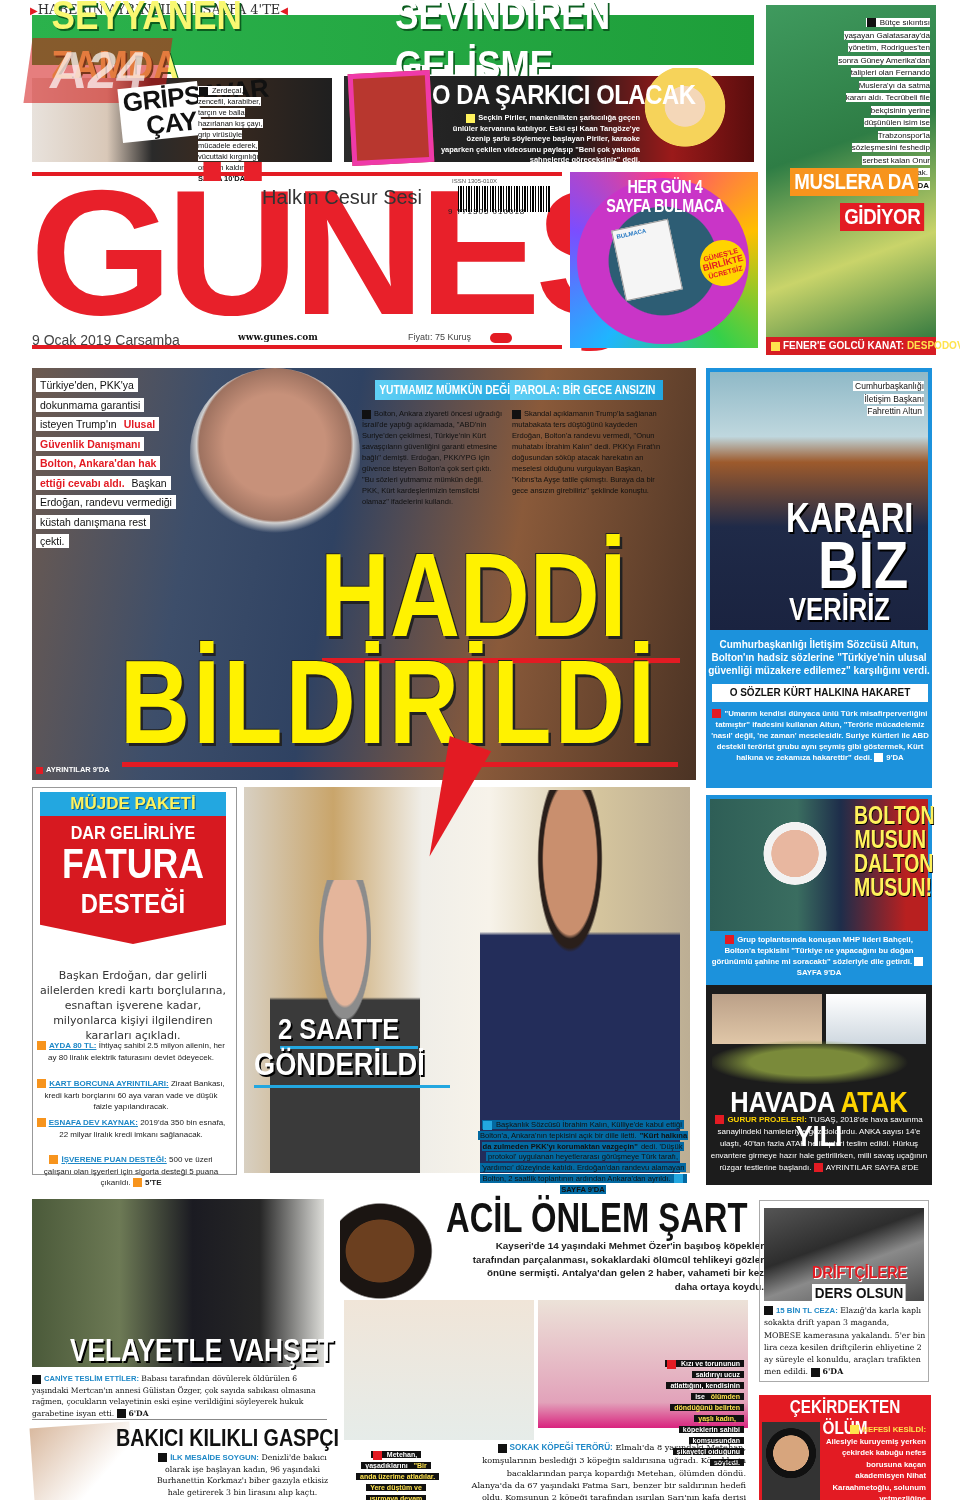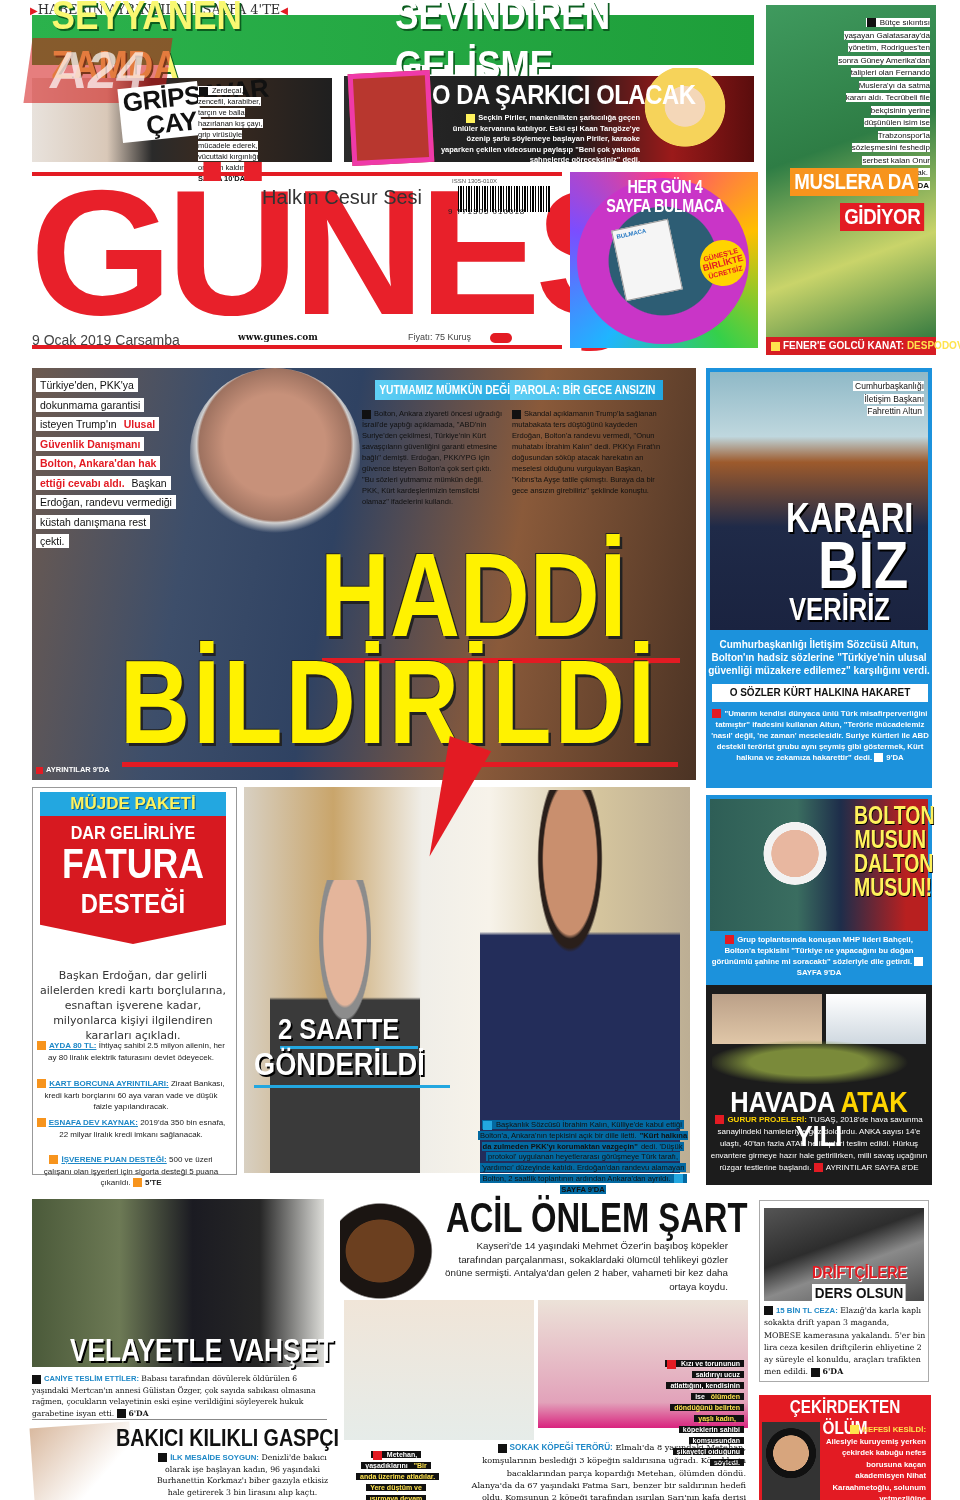--- a/index.html
+++ b/index.html
@@ -131,21 +131,21 @@
 #vel-txt .k{color:#1e88c7;font-weight:bold;font-family:"Liberation Sans",sans-serif}
 
 #bak-sep{left:32px;top:1419px;width:295px;height:1px;background:#888}
 #bak-photo{left:32px;top:1425px;width:100px;height:75px;background:linear-gradient(135deg,#d9b99f,#fff 70%);transform:rotate(-4deg)}
 #bak-h{left:116px;top:1424px;font-size:24px;font-weight:900;color:#111;transform:scaleX(0.82);transform-origin:left}
 #bak-txt{left:155px;top:1452px;width:175px;font-size:7.8px;line-height:11.5px;text-align:center;font-family:"DejaVu Serif",serif}
 #bak-txt .k{color:#1e88c7;font-weight:bold;font-family:"Liberation Sans",sans-serif}
 
 #acil-dog{left:340px;top:1196px;width:100px;height:110px;background:radial-gradient(ellipse at 40% 50%,#6b3f1f 0 40%,#1b1512 41% 60%,transparent 62%)}
 #acil-h{left:446px;top:1196px;font-size:42px;font-weight:900;color:#111;transform:scaleX(0.78);transform-origin:left;line-height:44px}
-#acil-sub{left:436px;top:1239px;width:292px;font-size:9.8px;line-height:13.5px;text-align:right;font-weight:normal;color:#222}
+#acil-sub{left:472px;top:1239px;width:292px;font-size:9.8px;line-height:13.5px;text-align:right;font-weight:bold;color:#222}
 #acil-p1{left:344px;top:1300px;width:190px;height:140px;background:linear-gradient(180deg,#f0e5d8,#e6ece9)}
 #acil-p2{left:538px;top:1300px;width:210px;height:128px;background:linear-gradient(180deg,#ece2d8,#e2a2ba 80%,#d9237e)}
 #acil-cap2{left:662px;top:1358px;width:82px;font-size:7px;line-height:11px;color:#fff;text-align:right;font-weight:bold}
 #acil-cap2 span{background:#111;padding:0 2px;box-decoration-break:clone;-webkit-box-decoration-break:clone}
 #acil-cap2 .y{color:#ffe34d}
 #acil-cap1{left:356px;top:1449px;width:80px;font-size:7px;line-height:11px;color:#fff;text-align:center;font-weight:bold}
 #acil-cap1 span{background:#111;padding:0 2px;box-decoration-break:clone;-webkit-box-decoration-break:clone}
 #acil-cap1 .y{color:#ffe34d}
 #acil-txt{left:466px;top:1441px;width:280px;font-size:8.2px;line-height:12.3px;text-align:right;font-family:"DejaVu Serif",serif}
 #acil-txt .k{color:#1e88c7;font-weight:bold;font-family:"Liberation Sans",sans-serif}

